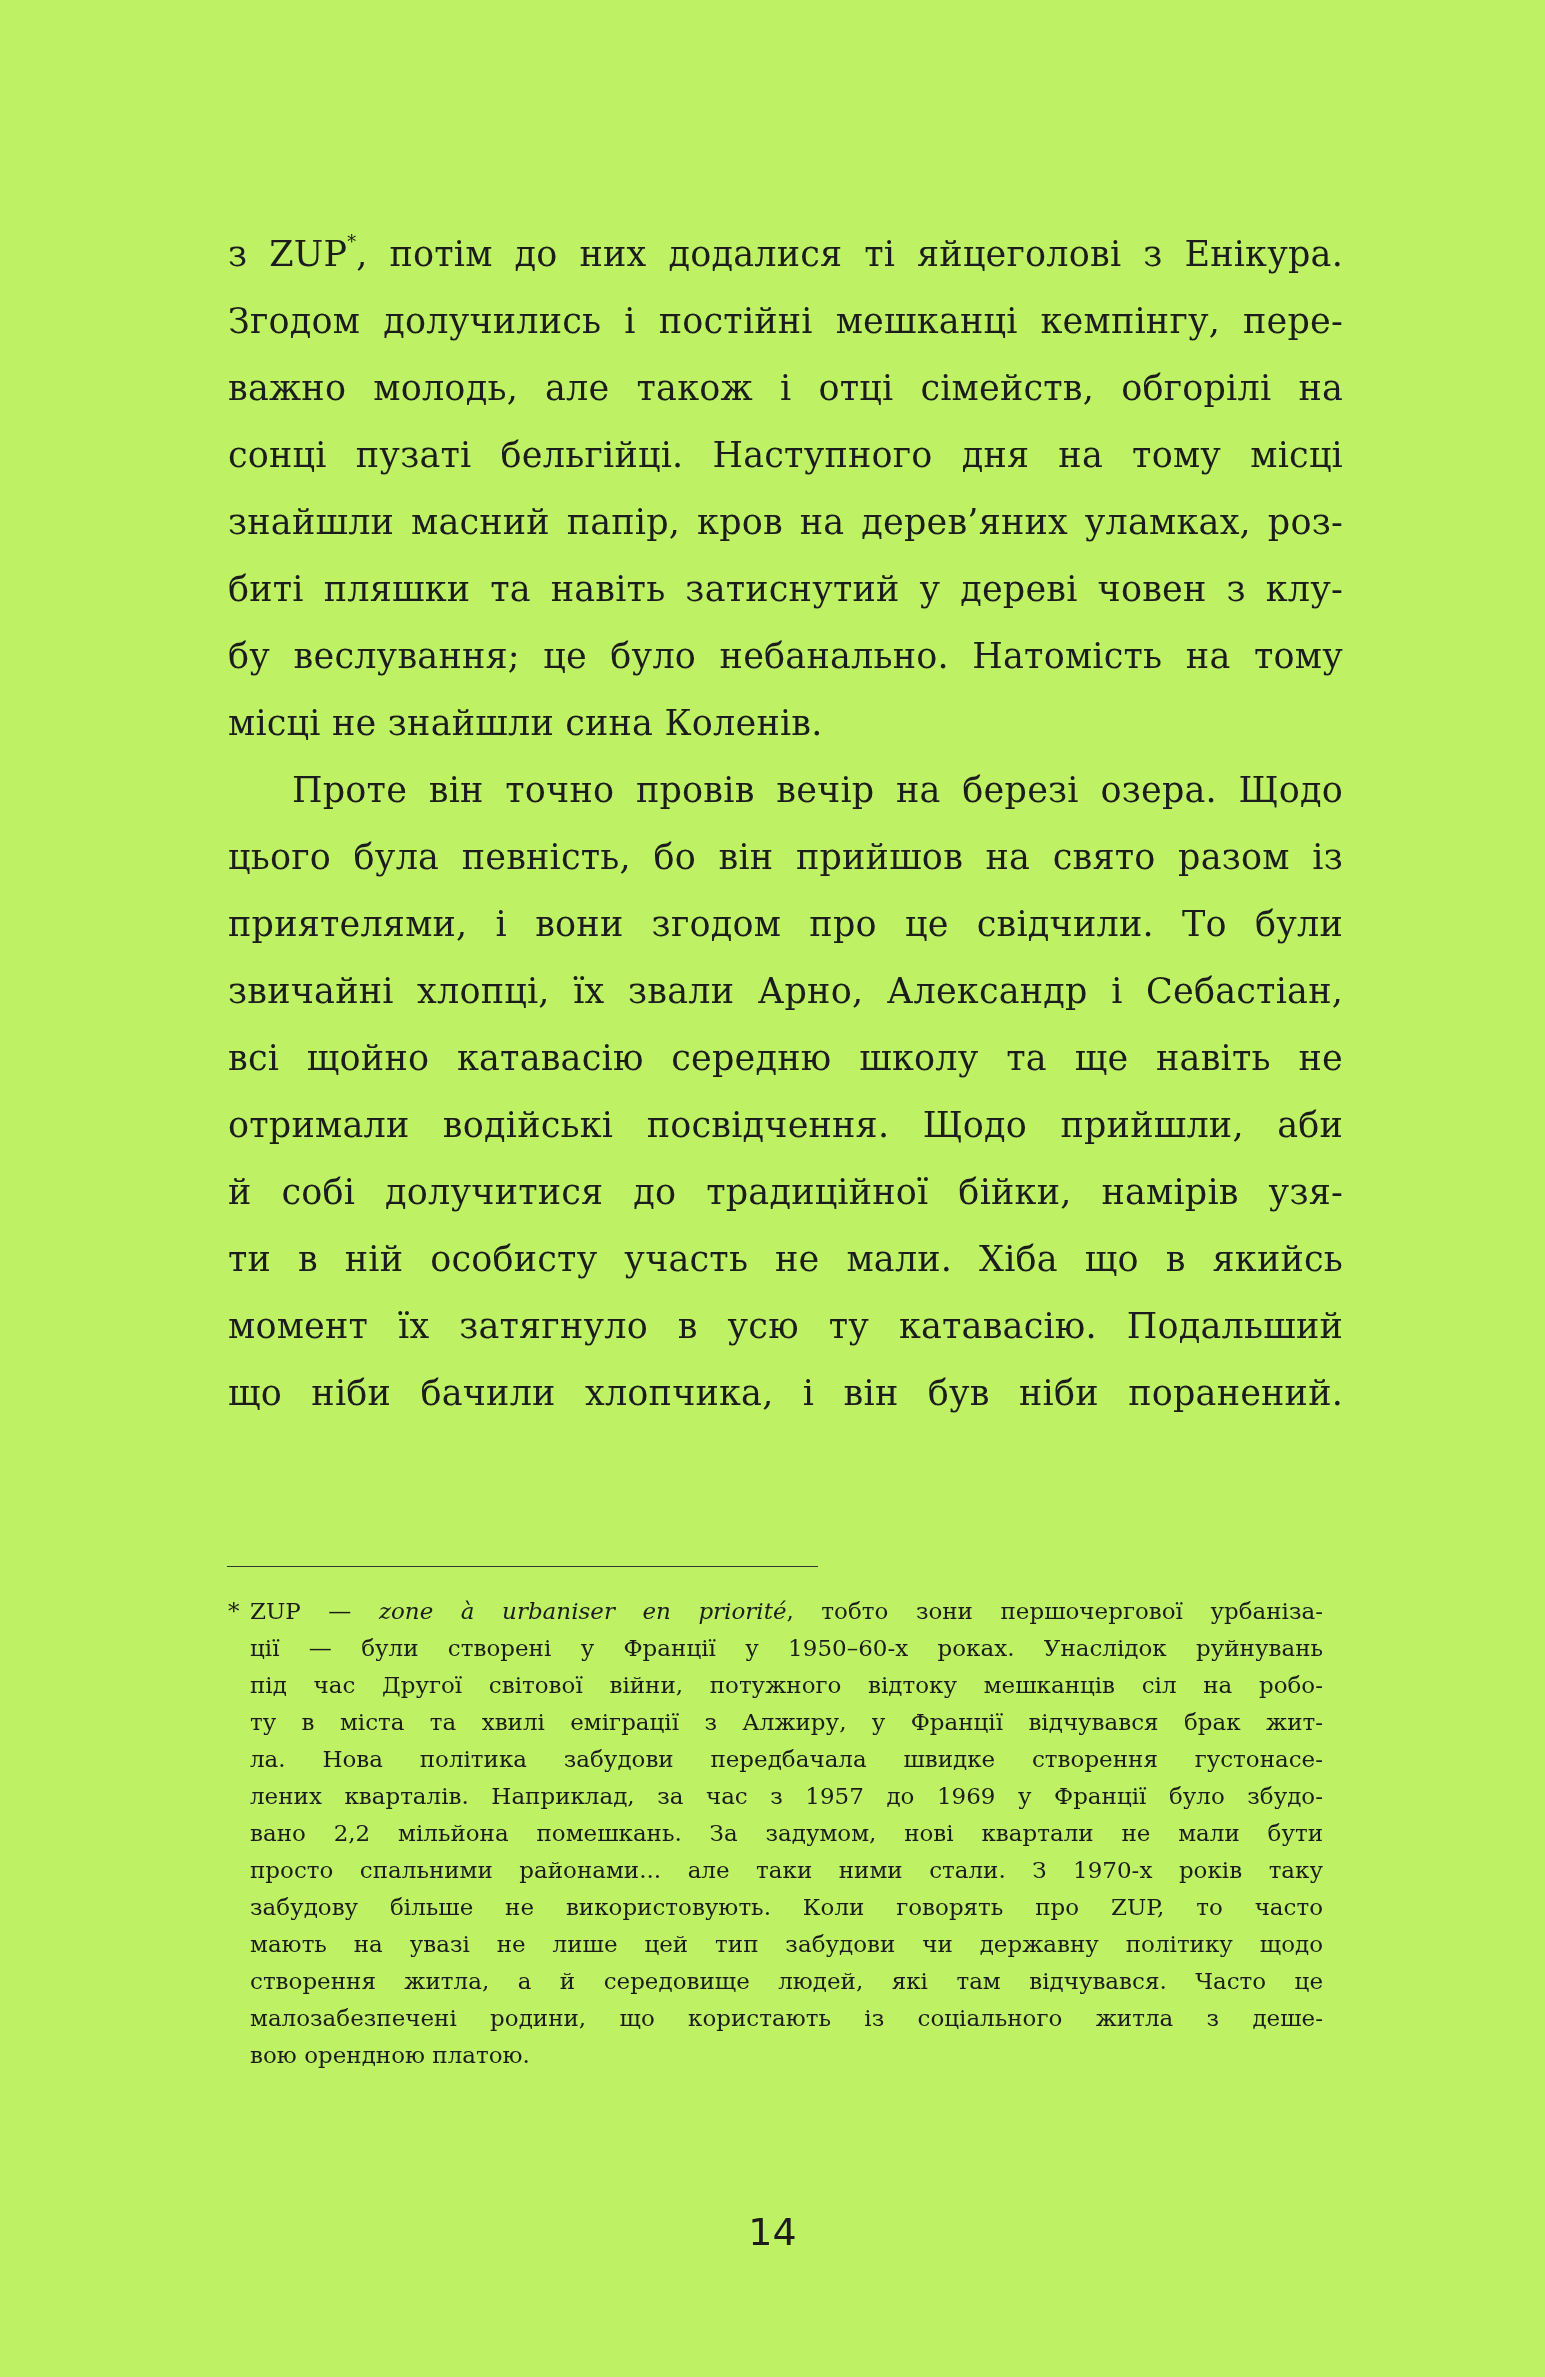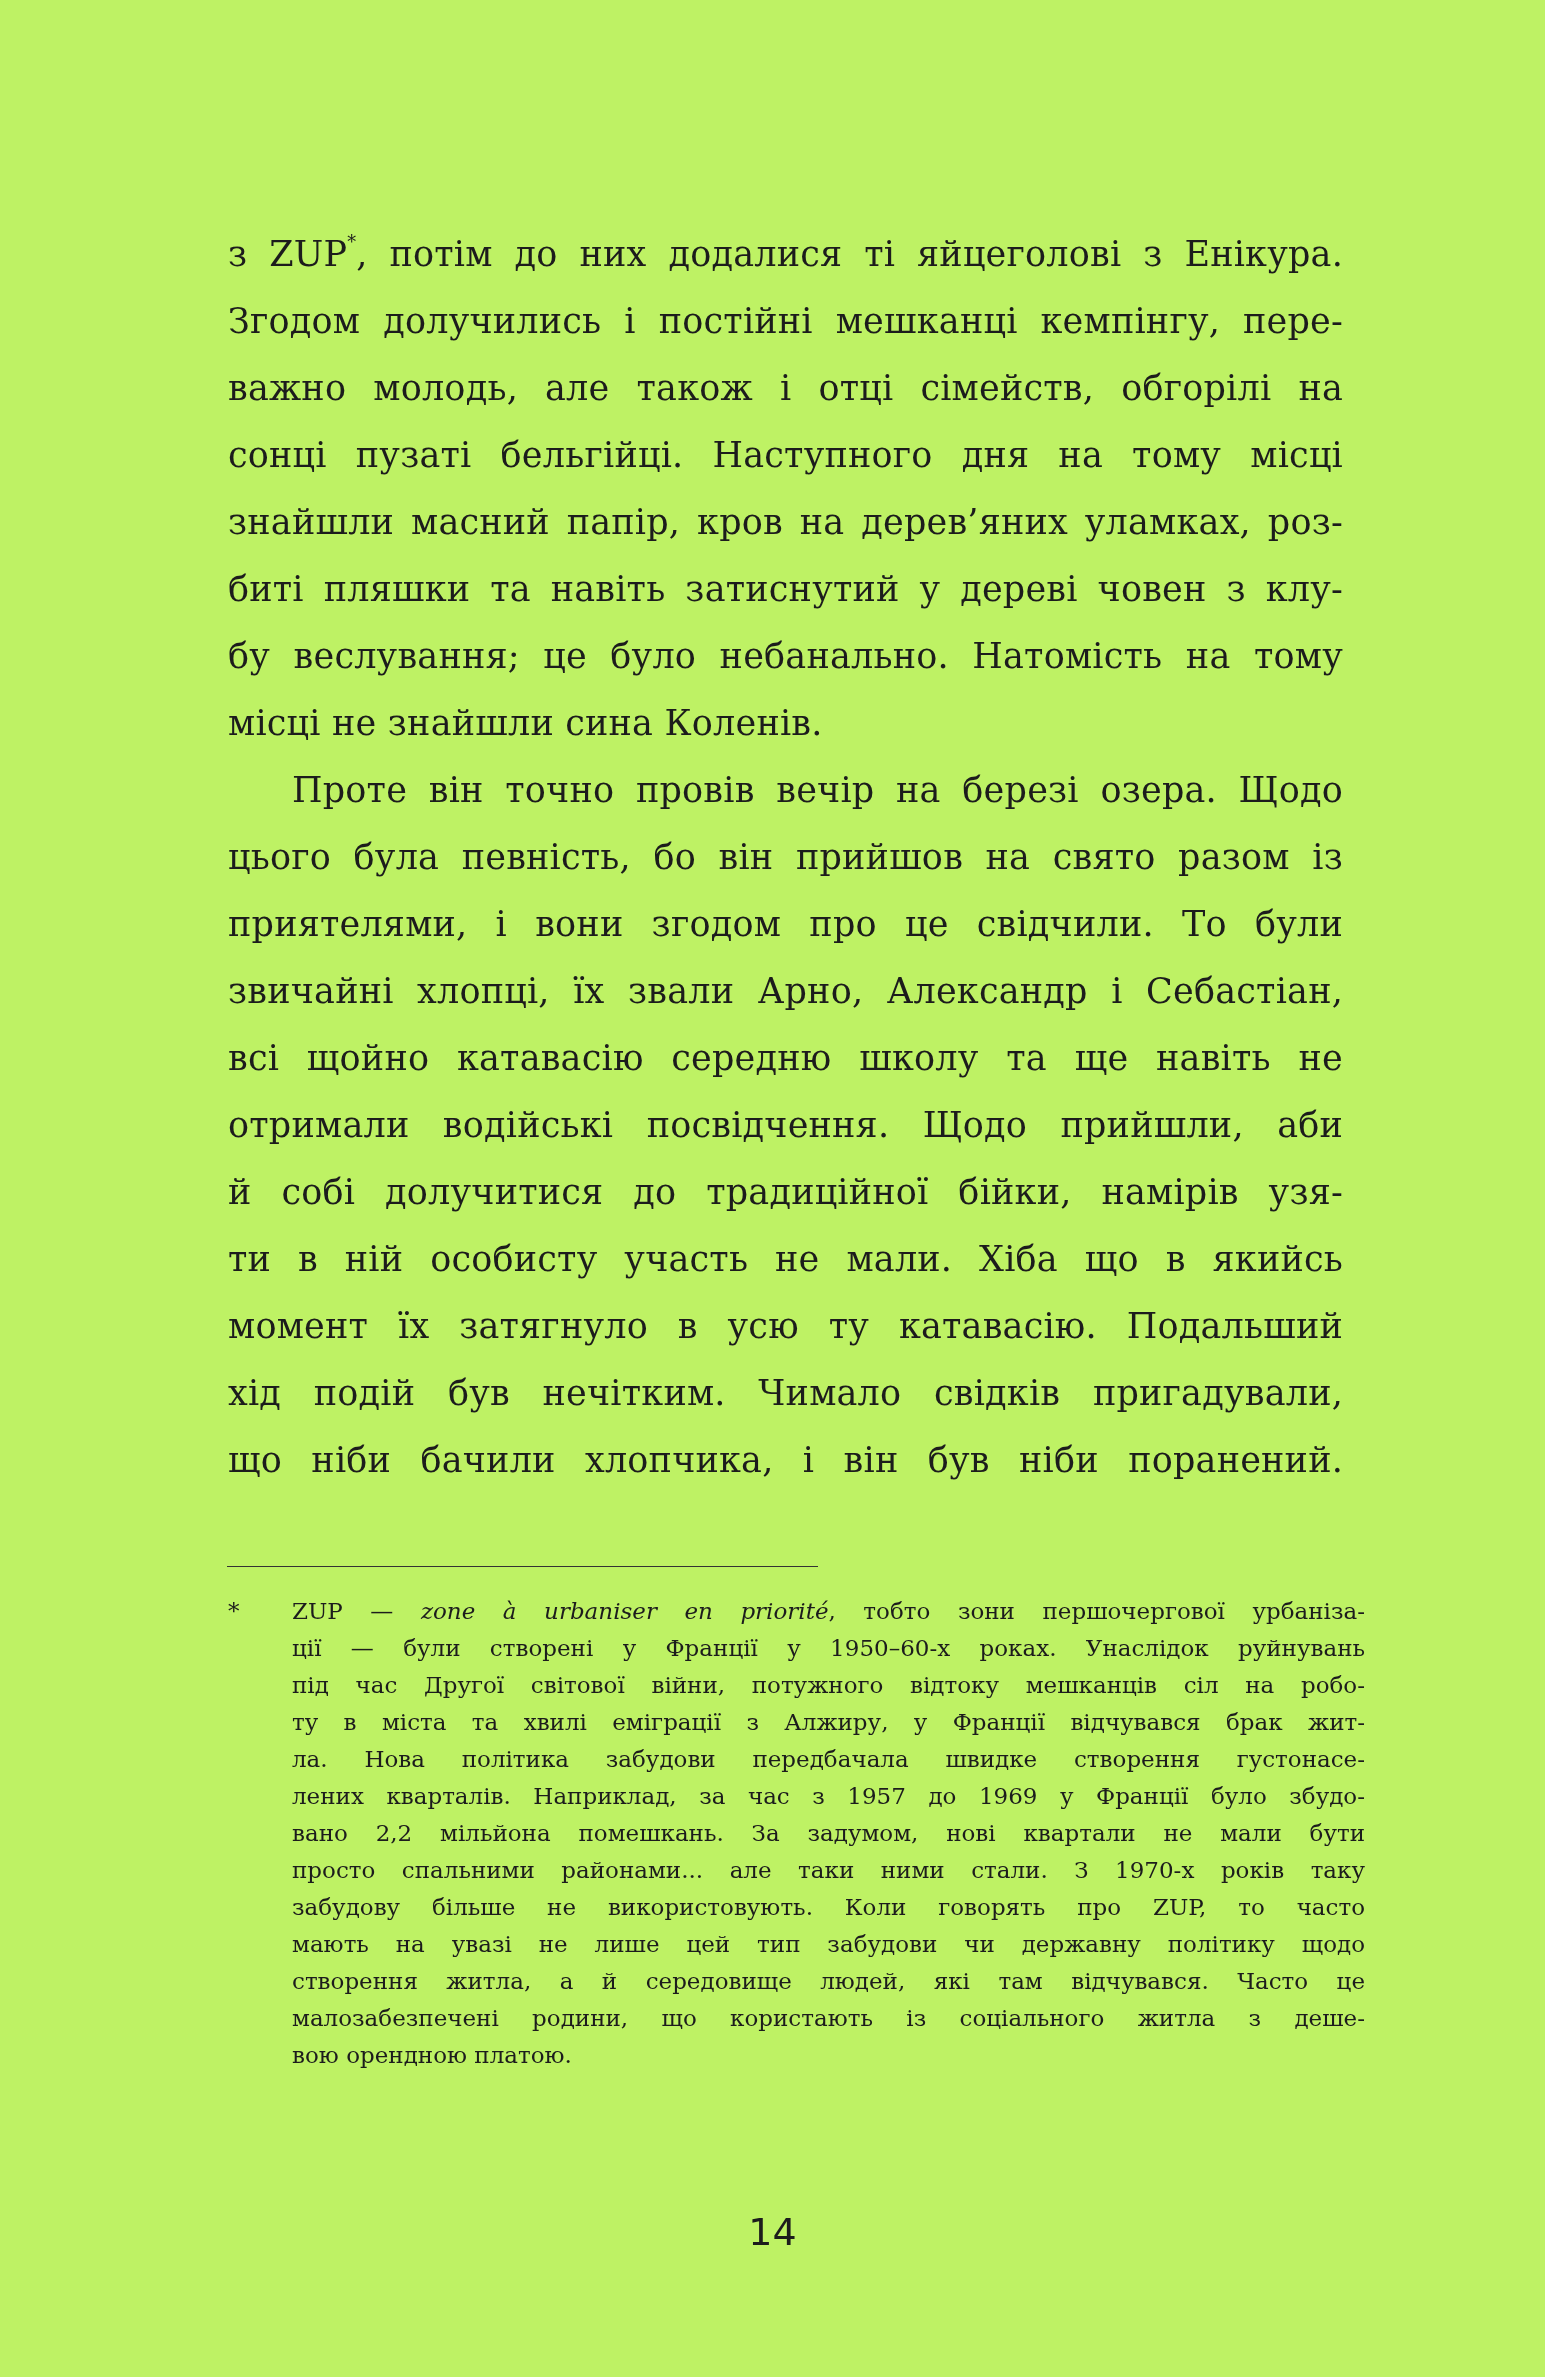--- a/index.html
+++ b/index.html
@@ -67,21 +67,21 @@
     font-size: 23px;
     line-height: 37px;
   }
   .footnote .marker {
     position: absolute;
     left: 0;
     top: 0;
     width: 32px;
   }
   .footnote .fn-lines {
-    margin-left: 64px;
+    margin-left: 22px;
     width: 1073px;
   }
   .fn-line {
     display: block;
     height: 37px;
     white-space: nowrap;
     text-align: justify;
     text-align-last: justify;
   }
   .fn-line.last {
@@ -123,21 +123,20 @@
     <div>
       <span class="line indent">Проте він точно провів вечір на березі озера. Щодо</span>
       <span class="line">цього була певність, бо він прийшов на свято разом із</span>
       <span class="line">приятелями, і вони згодом про це свідчили. То були</span>
       <span class="line">звичайні хлопці, їх звали Арно, Александр і Себастіан,</span>
       <span class="line">всі щойно катавасію середню школу та ще навіть не</span>
       <span class="line">отримали водійські посвідчення. Щодо прийшли, аби</span>
       <span class="line">й собі долучитися до традиційної бійки, намірів узя-</span>
       <span class="line">ти в ній особисту участь не мали. Хіба що в якийсь</span>
       <span class="line">момент їх затягнуло в усю ту катавасію. Подальший</span>
-      <span class="line">хід подій був нечітким. Чимало свідків пригадували,</span>
       <span class="line">що ніби бачили хлопчика, і він був ніби поранений.</span>
     </div>
   </div>
 
   <div class="footnote-rule"></div>
 
   <div class="footnote">
     <span class="marker">*</span>
     <div class="fn-lines">
       <span class="fn-line"><span>ZUP — </span><em>zone à urbaniser en priorité</em><span>, тобто зони першочергової урбаніза-</span></span>

